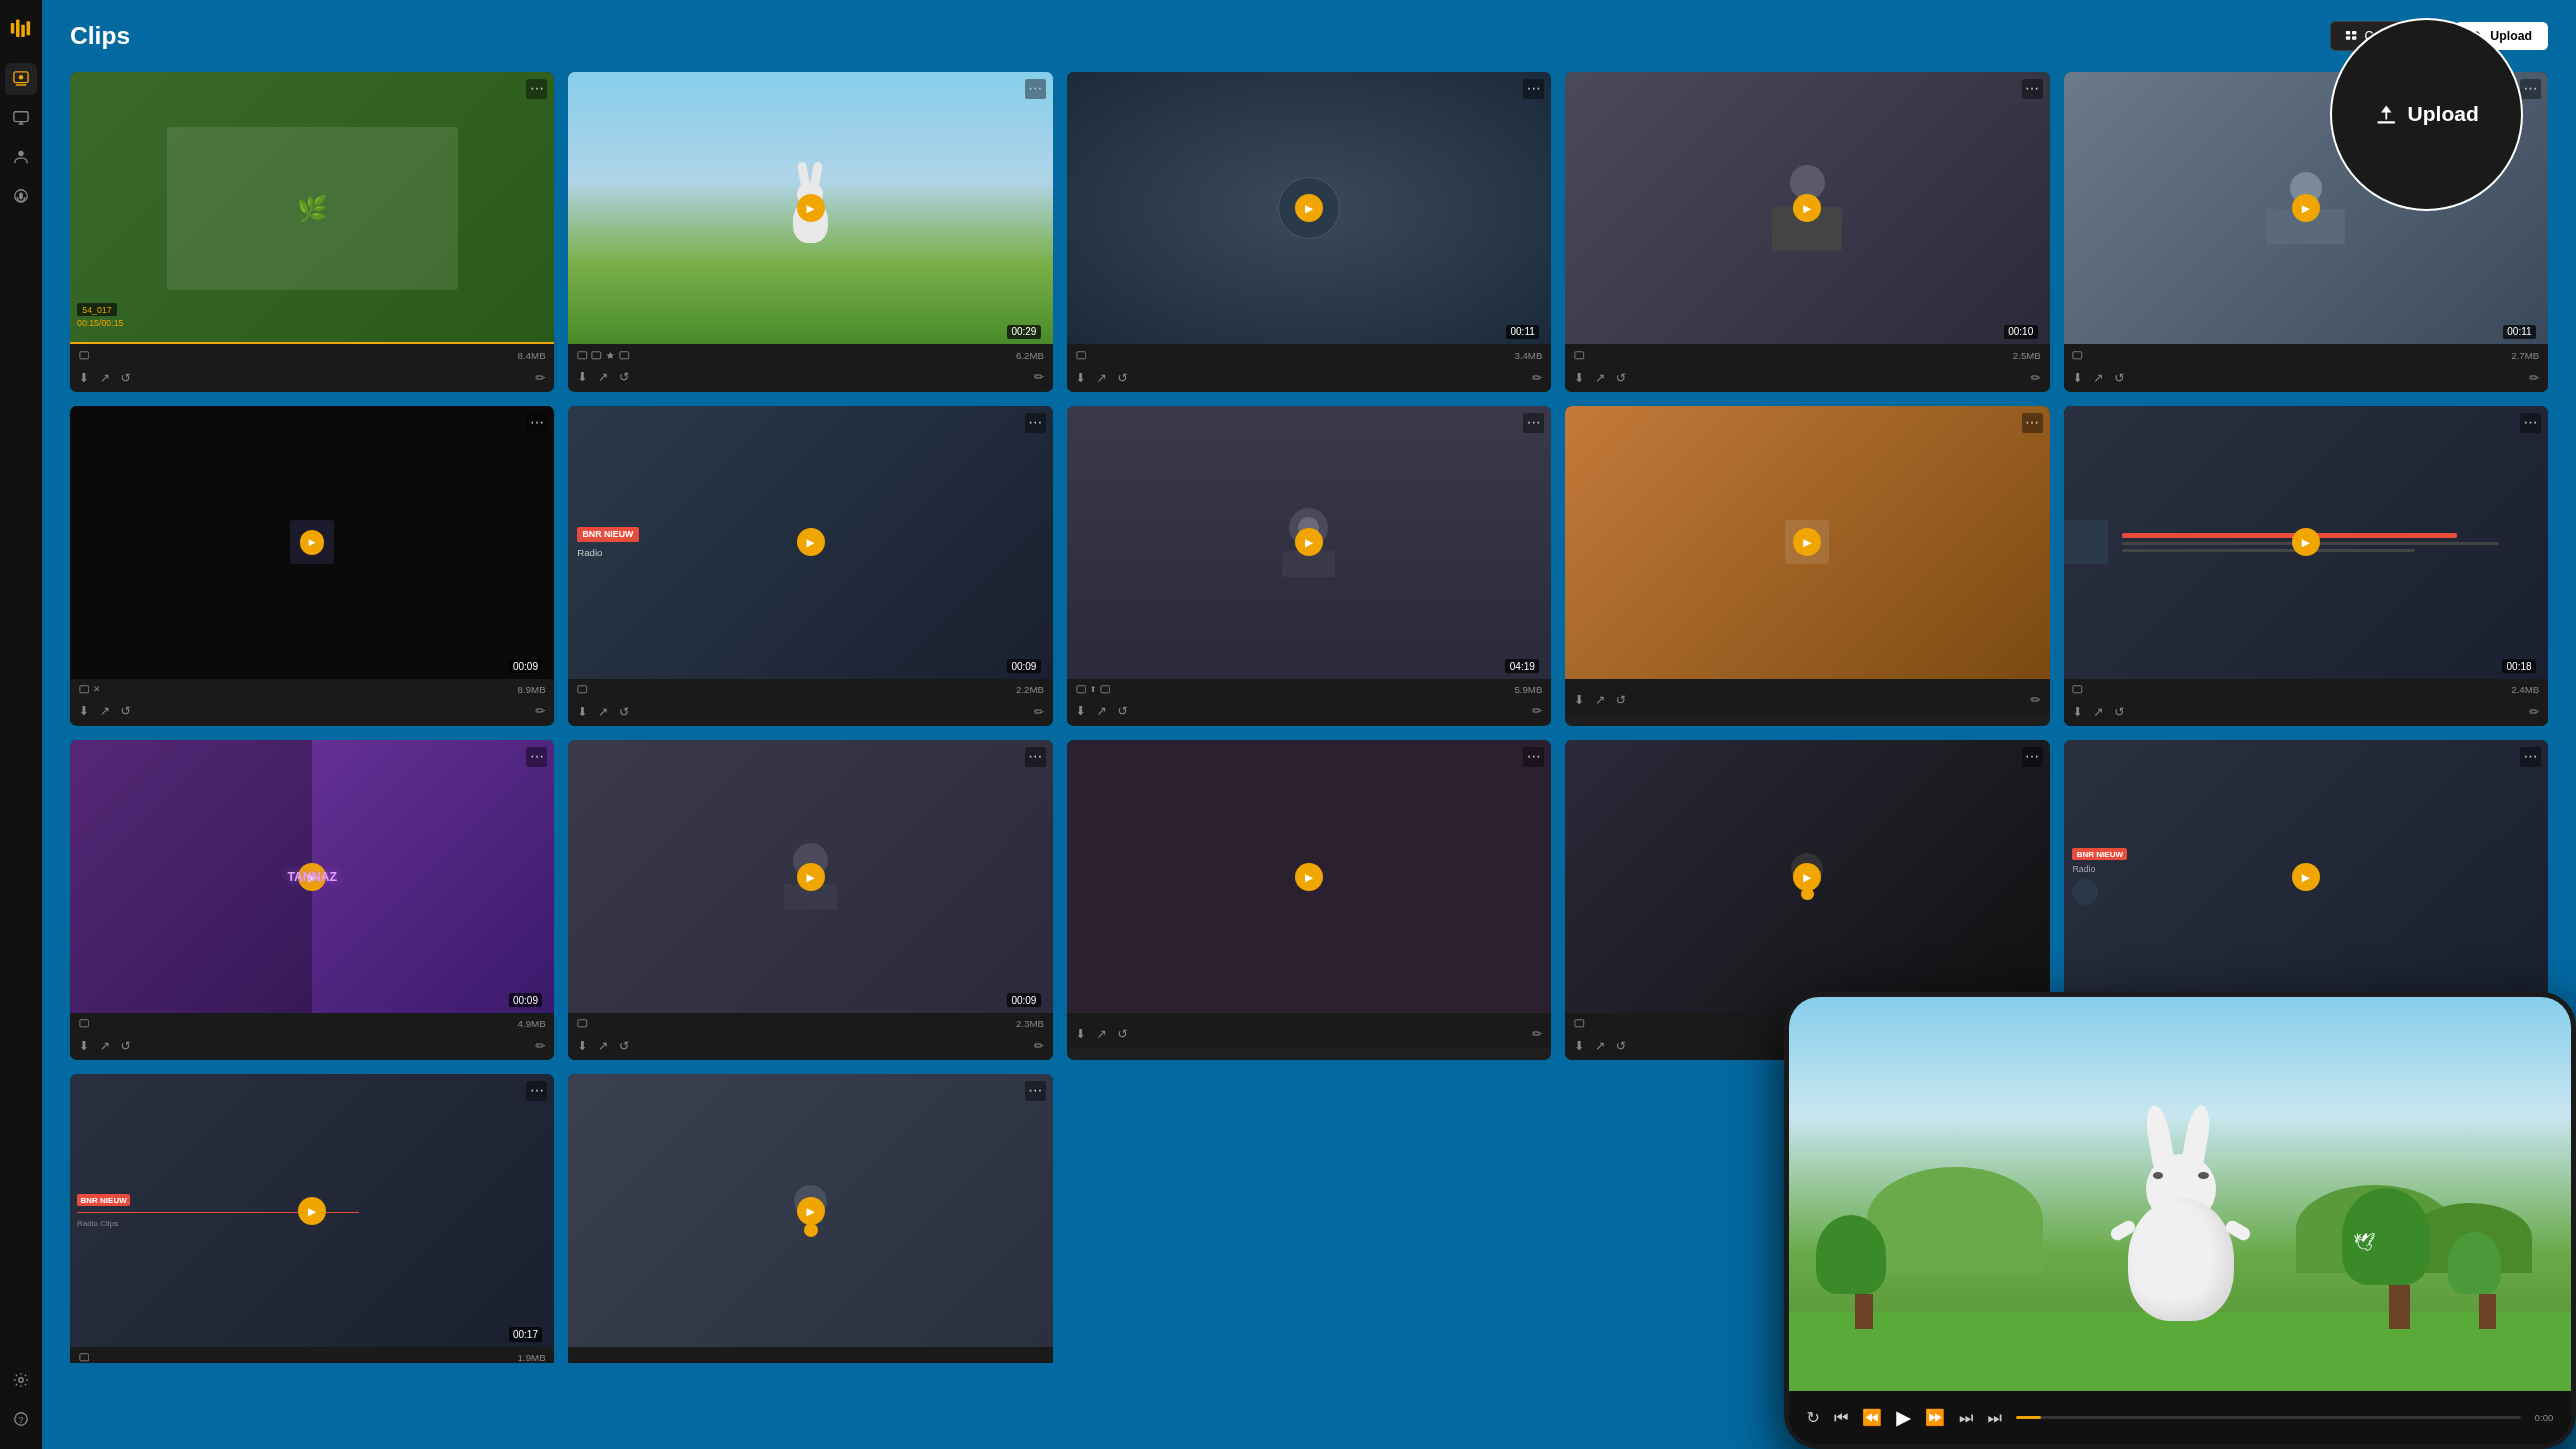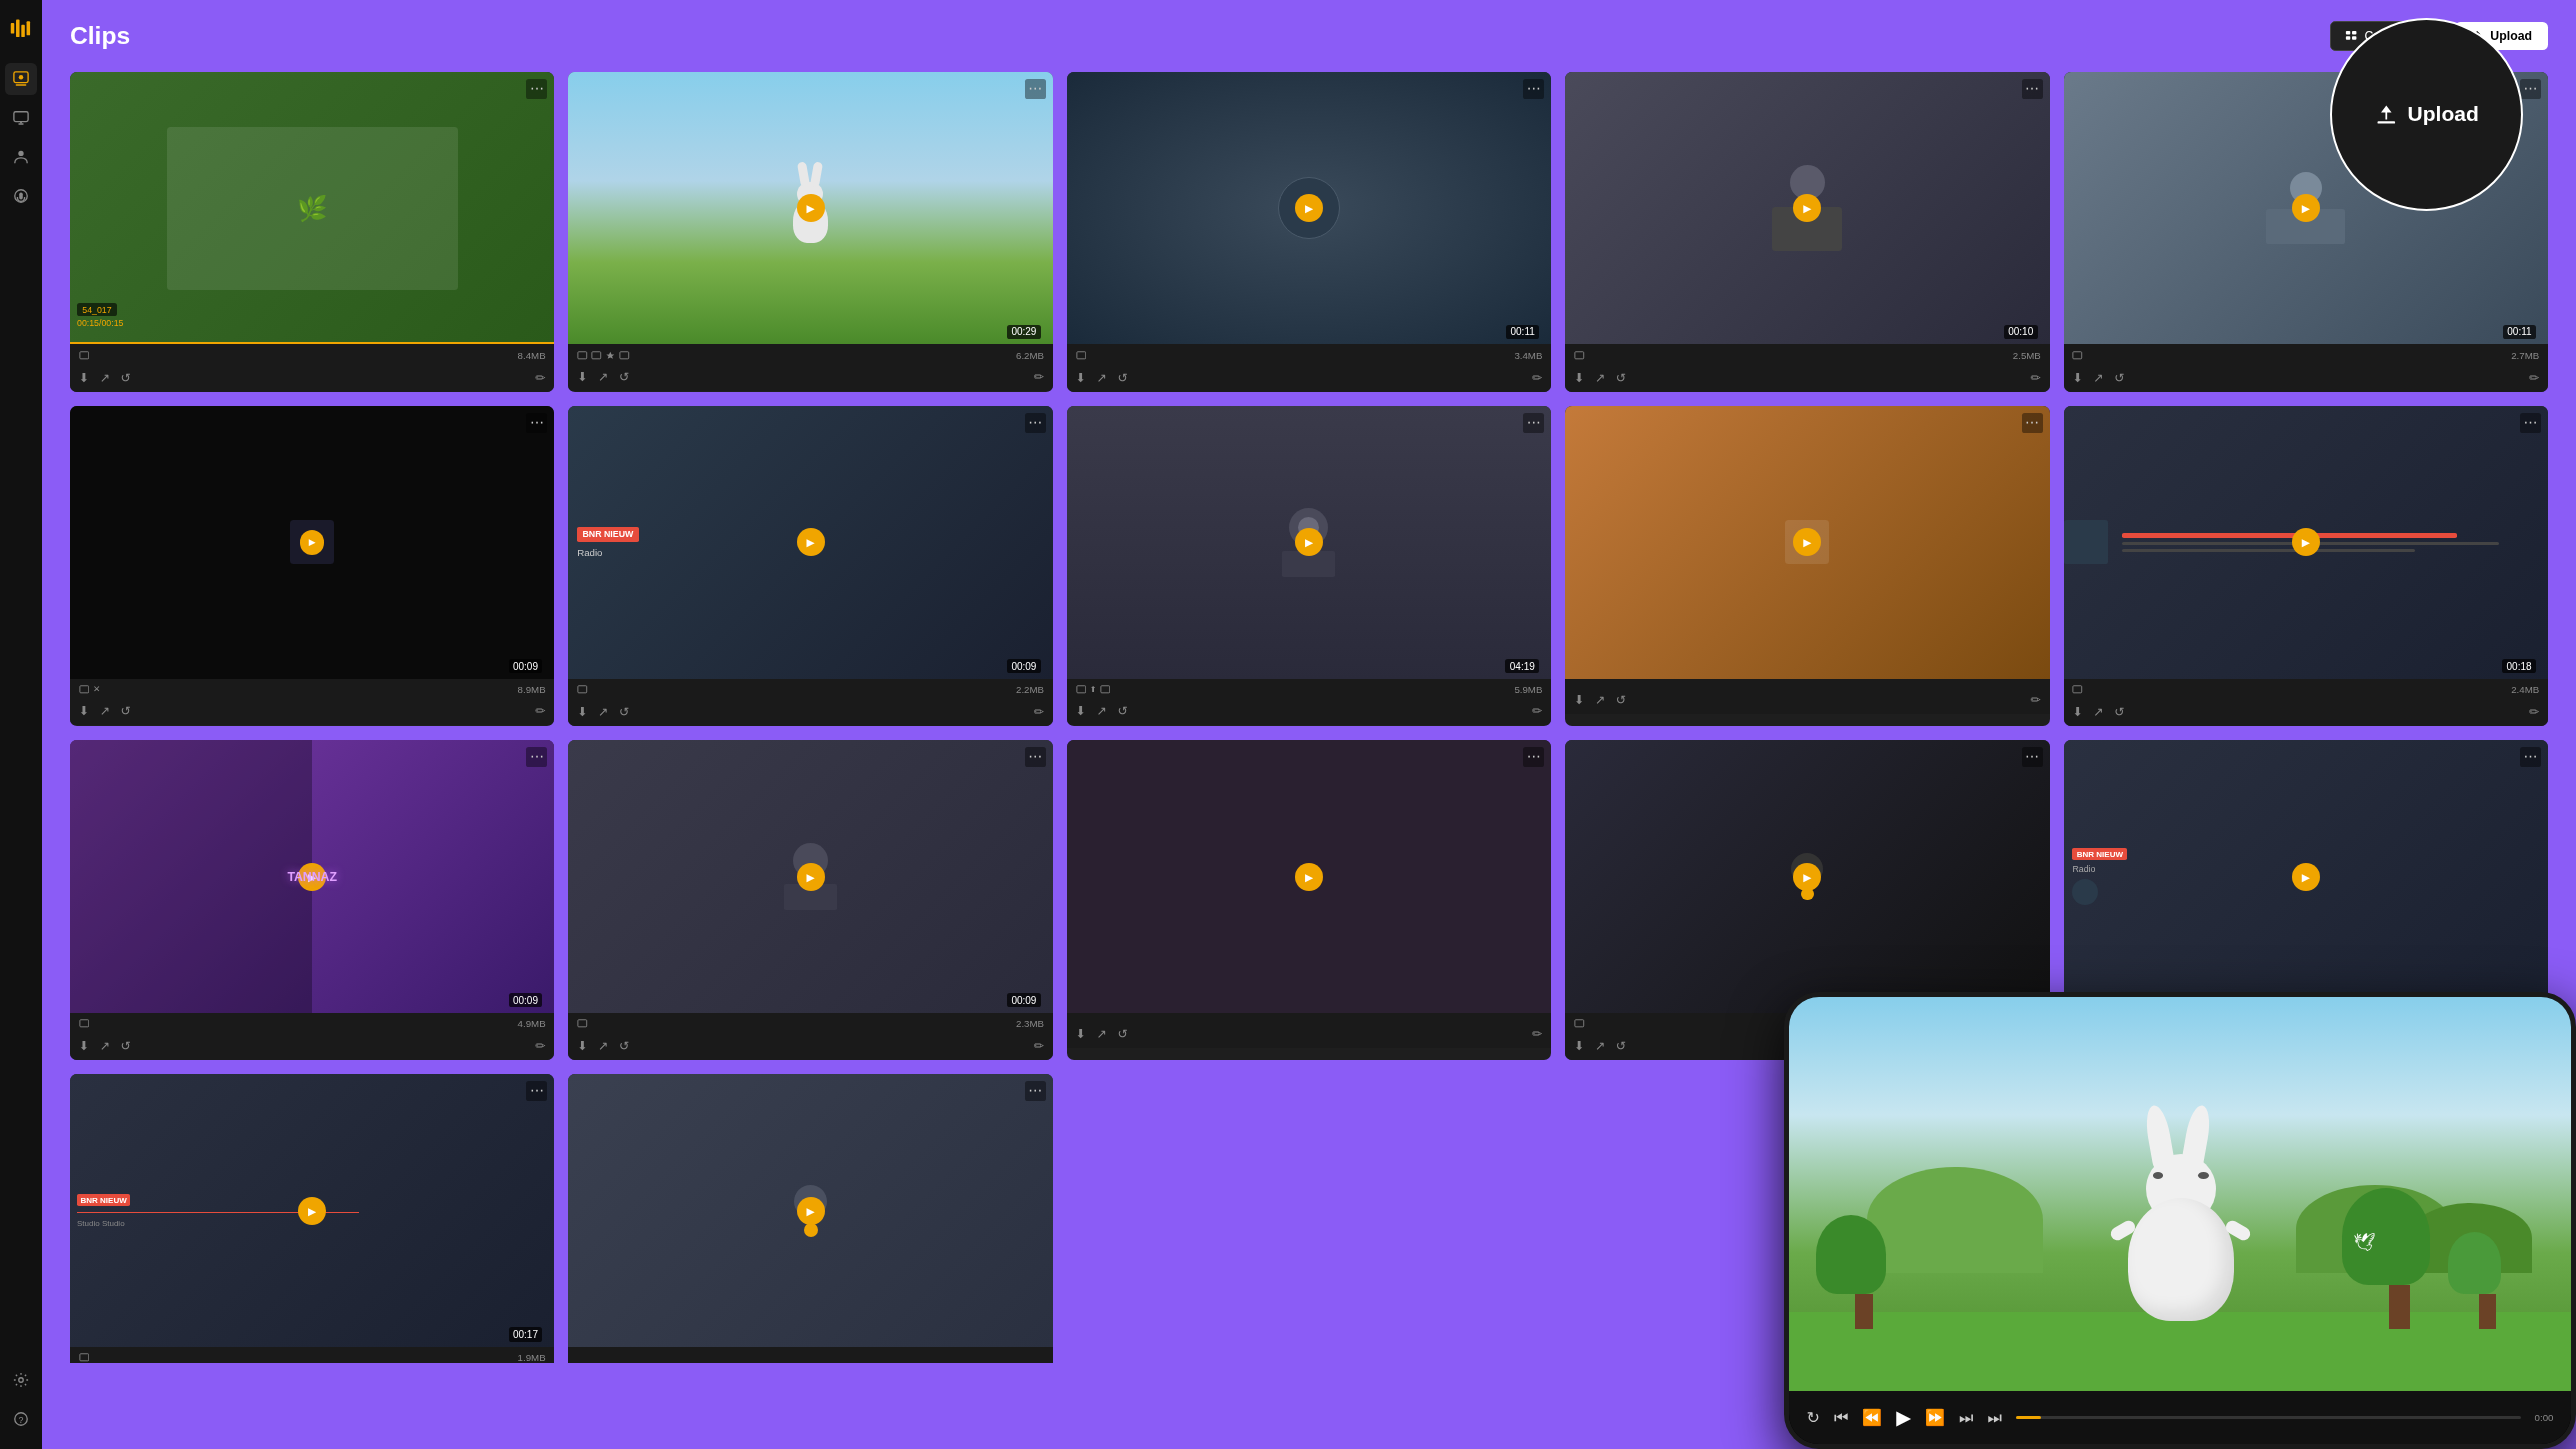--- a/index.html
+++ b/index.html
@@ -39,21 +39,21 @@
       cursor: pointer;
       color: #888;
       font-size: 16px;
     }
 
     
     .main {
       position: absolute;
       left: 42px; top: 0;
       right: 0; bottom: 0;
-      background: #8b5cf6;
+      background: #0369a1;
       padding: 21px 28px;
     }
 
     
     .header {
       display: flex;
       align-items: center;
       justify-content: space-between;
       margin-bottom: 21px;
     }
@@ -908,21 +908,21 @@
         <span class="clip-action-icon">↺</span>
         <span class="clip-action-edit">✏</span>
       </div>
     </div>
 
     <div class="clip-card">
       <div class="clip-thumb" style="background:#1a2030;">
         <div style="width:100%;height:100%;background:linear-gradient(135deg,#2a3040,#1a2030);display:flex;flex-direction:column;justify-content:center;padding:7px;">
           <div style="background:#e74c3c;color:#fff;font-size:8px;font-weight:bold;padding:1.8px 3.5px;border-radius:1.8px;width:fit-content;">BNR NIEUW</div>
           <div style="height:1.8px;background:#e74c3c;margin:5.3px 0;width:60%;"></div>
-          <div style="color:#888;font-size:8px;">Studio Studio</div>
+          <div style="color:#888;font-size:8px;">Radio Clips</div>
         </div>
         <div class="clip-duration">00:17</div>
         <div class="clip-play-btn">▶</div>
         <span class="clip-more">⋯</span>
       </div>
       <div class="clip-info">
         <span>
           <svg width="10.6" height="10.6" viewBox="0 0 12 12" fill="none" stroke="#888" stroke-width="1">
               <rect x="1" y="2" width="10" height="8" rx="1"></rect>
             </svg>

